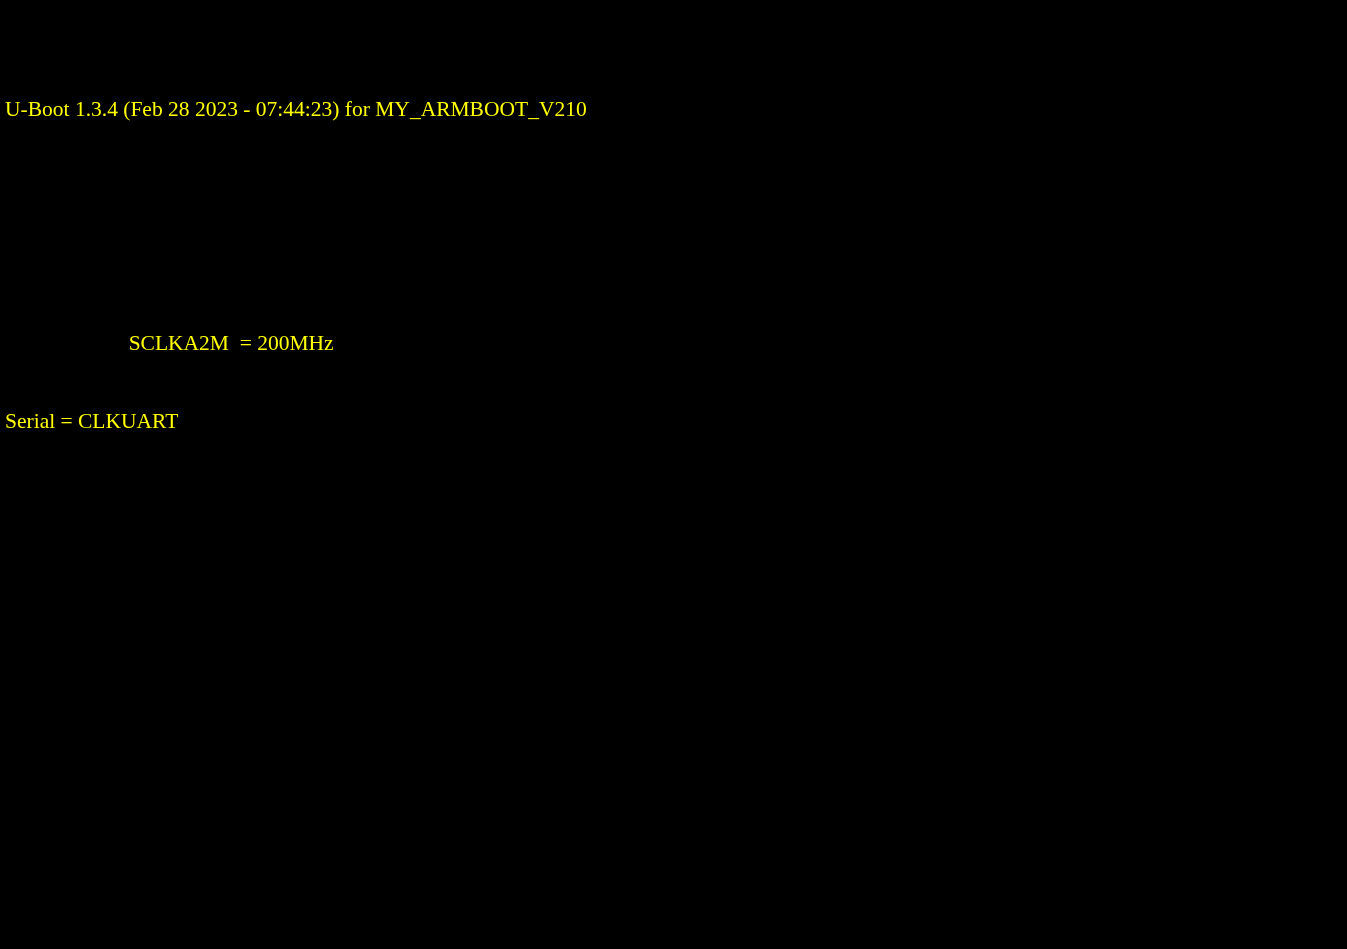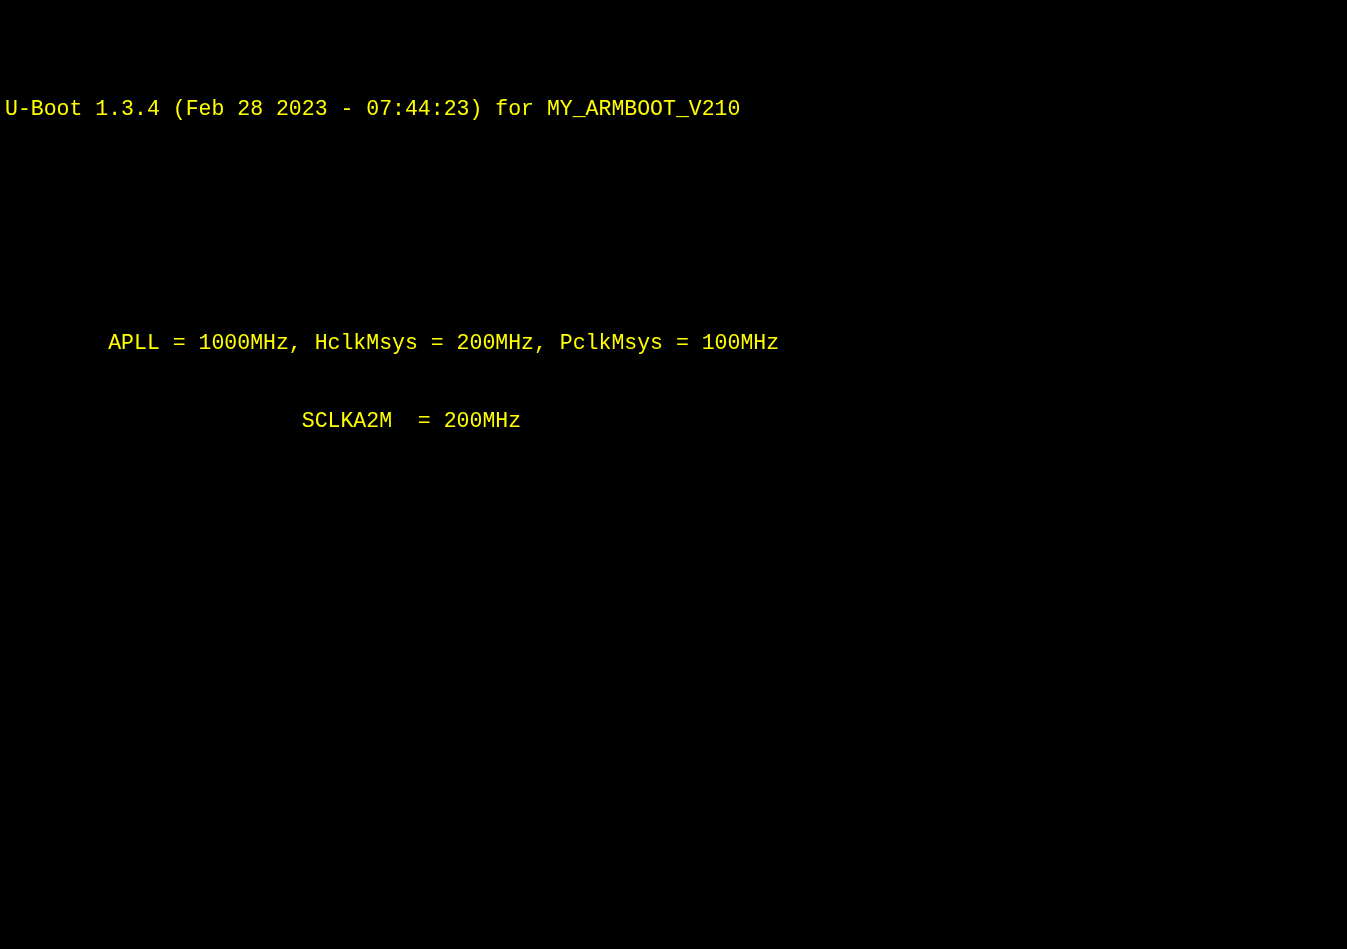--- a/index.html
+++ b/index.html
@@ -12,21 +12,21 @@
     width: 1347px;
     height: 949px;
     overflow: hidden;
   }
   #terminal {
     position: relative;
     width: 1347px;
     height: 949px;
     background: #000000;
     color: #ffff00;
-    font-family: Liberation Mono, monospace;
+    font-family: Liberation Serif, serif;
     font-size: 21.5px;
     line-height: 26px;
     letter-spacing: 0px;
     padding: 0;
     box-sizing: border-box;
   }
   #console-output {
     position: absolute;
     left: 5px;
     top: 18px;
@@ -54,22 +54,22 @@
 </style>
 </head>
 <body>
 
 <div id="terminal">
   <div id="console-output">
 
     <span class="term-line">U-Boot 1.3.4 (Feb 28 2023 - 07:44:23) for MY_ARMBOOT_V210</span>
     <span class="term-line blank">&nbsp;</span>
     <span class="term-line blank">&nbsp;</span>
-    <span class="term-line">        APLL = 1000MHz, HclkMsys = 200MHz, PclkMsys = 100MHz</span>
     <span class="term-line">                       SCLKA2M  = 200MHz</span>
+    <span class="term-line">Serial = CLKUART</span>
     
     
     
     
     
     
     
     
     
     

